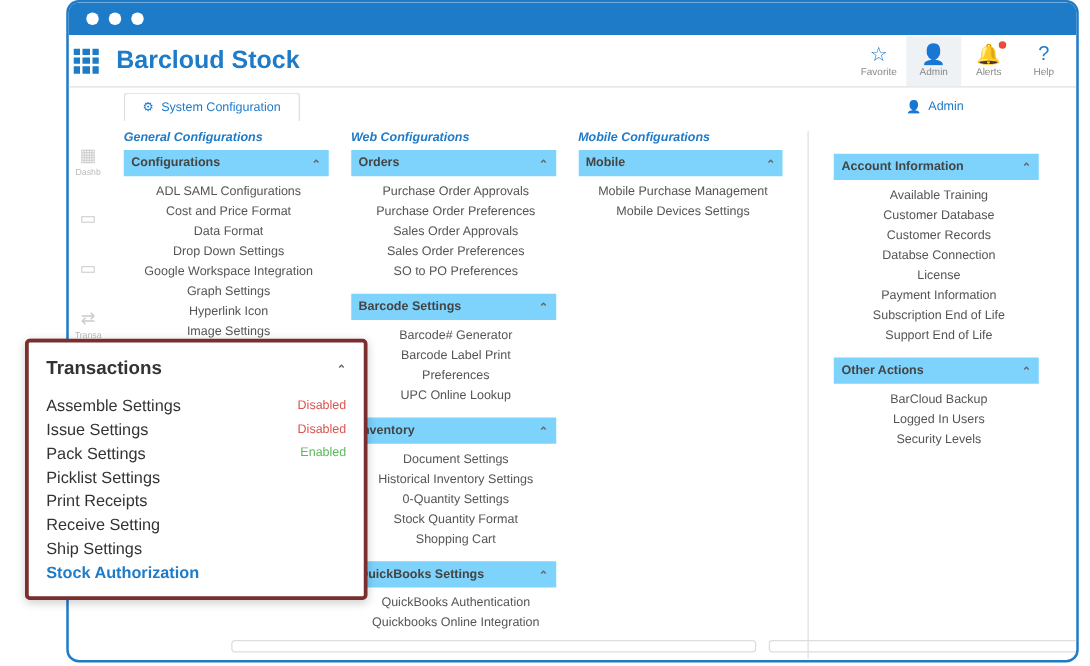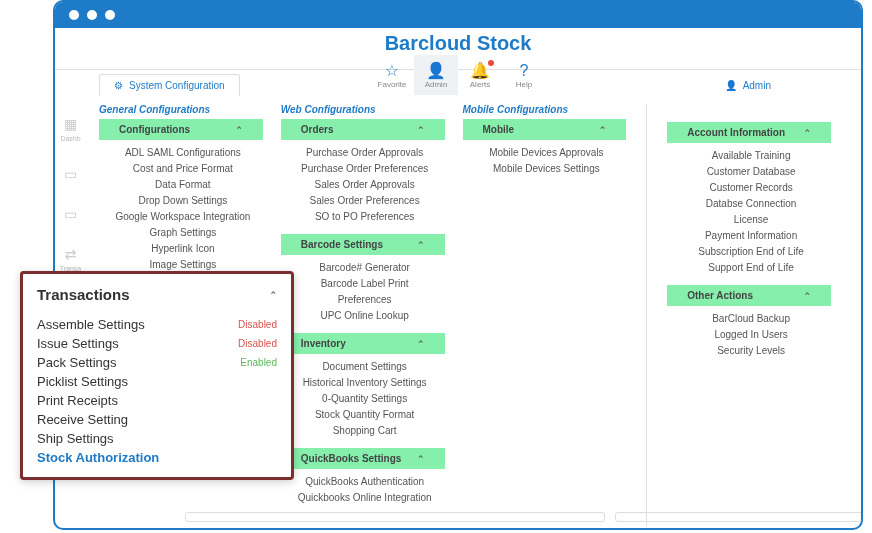--- a/index.html
+++ b/index.html
@@ -2,42 +2,42 @@
 <html><head>
 <meta charset="utf-8">
 <style>
 * { margin: 0; padding: 0; box-sizing: border-box; font-family: Arial, sans-serif; }
 body { background: #fff; width: 872px; height: 533px; position: relative; overflow: hidden; }
 
 .window { position: absolute; left: 53px; top: 0; width: 810px; height: 530px; border: 2px solid #1e7bc8; border-radius: 10px; overflow: hidden; background: #fff; }
 .titlebar { background: #1e7bc8; height: 26px; display: flex; align-items: center; padding-left: 14px; gap: 8px; }
 .dot { width: 10px; height: 10px; background: #fff; border-radius: 50%; }
 
-.topbar { height: 42px; display: flex; align-items: center; padding: 0 4px; border-bottom: 1px solid #e0e0e0; flex-direction: column; }
+.topbar { height: 42px; display: flex; align-items: center; padding: 0 4px; border-bottom: 1px solid #e0e0e0; }
 .grid-icon { width: 20px; height: 20px; display: grid; grid-template-columns: repeat(3,1fr); grid-template-rows: repeat(3,1fr); gap: 2px; margin-right: 14px; }
 .grid-icon span { background: #1e7bc8; }
 .app-title { color: #1e7bc8; font-size: 20px; font-weight: bold; flex: 1; }
 .top-actions { display: flex; gap: 0; }
 .top-action { display: flex; flex-direction: column; align-items: center; justify-content: center; width: 44px; height: 40px; font-size: 8px; color: #888; cursor: pointer; }
 .top-action.active { background: #eef2f5; }
 .top-action .ico { font-size: 16px; color: #1e7bc8; height: 18px; display: flex; align-items: center; }
 .top-action.alerts .ico { color: #f0a030; position: relative; }
 .alert-dot { position: absolute; top: -2px; right: -4px; width: 6px; height: 6px; background: #e74c3c; border-radius: 50%; }
 
 .tabs-row { display: flex; padding: 4px 30px 0 44px; gap: 0; }
 .tab { display: flex; align-items: center; gap: 6px; padding: 5px 14px; font-size: 10px; color: #1e7bc8; border: 1px solid #ddd; border-bottom: none; border-radius: 3px 3px 0 0; background: #fff; margin-right: 4px; }
 .tab .gear { color: #1e7bc8; }
 .tab-admin { margin-left: auto; border: none; display: flex; align-items: center; gap: 5px; font-size: 10px; color: #1e7bc8; padding: 5px 60px 5px 14px; }
 .tab-person { color: #1e7bc8; }
 
 .content { display: flex; padding: 8px 30px 0 44px; gap: 18px; height: calc(100% - 96px); }
 .col { width: 168px; }
 .col-wide { width: 168px; }
 .section-title { color: #1e7bc8; font-style: italic; font-size: 10px; font-weight: bold; margin-bottom: 4px; }
-.panel-head { background: #86efac; padding: 5px 20px; font-size: 10px; font-weight: bold; color: #444; display: flex; justify-content: space-between; align-items: center; margin-top: 4px; }
+.panel-head { background: #7dd3fc; padding: 5px 6px; font-size: 10px; font-weight: bold; color: #444; display: flex; justify-content: space-between; align-items: center; margin-top: 4px; }
 .chev { font-size: 9px; color: #666; }
 .panel-items { padding: 4px 0 6px 4px; }
 .panel-item { font-size: 10px; color: #555; padding: 2.5px 4px; cursor: pointer; text-align: center; }
 .divider-col { width: 1px; background: #e0e0e0; margin: 0 2px; }
 
 .left-rail { position: absolute; left: 53px; top: 68px; width: 35px; display: flex; flex-direction: column; align-items: center; gap: 24px; padding-top: 48px; }
 .rail-item { display: flex; flex-direction: column; align-items: center; font-size: 7px; color: #bbb; gap: 3px; }
 .rail-item .ri { font-size: 14px; color: #ccc; }
 
 .callout { position: absolute; left: 20px; top: 271px; width: 274px; background: #fff; border: 3px solid #7a2e2e; border-radius: 4px; box-shadow: 0 2px 8px rgba(0,0,0,0.2); padding: 12px 14px 10px; }
@@ -171,21 +171,21 @@
         </div>
     </div>
 
     <div class="col">
       <div class="section-title">Mobile Configurations</div>
       <div class="panel-head">
           <span>Mobile</span>
           <span class="chev">⌃</span>
         </div>
       <div class="panel-items">
-          <div class="panel-item">Mobile Devices Approvals</div>
+          <div class="panel-item">Mobile Purchase Management</div>
           <div class="panel-item">Mobile Devices Settings</div>
         </div>
     </div>
 
     <div class="divider-col"></div>
 
     <div class="col-wide">
       <div style="height:14px"></div>
       <div class="panel-head">
           <span>Account Information</span>

